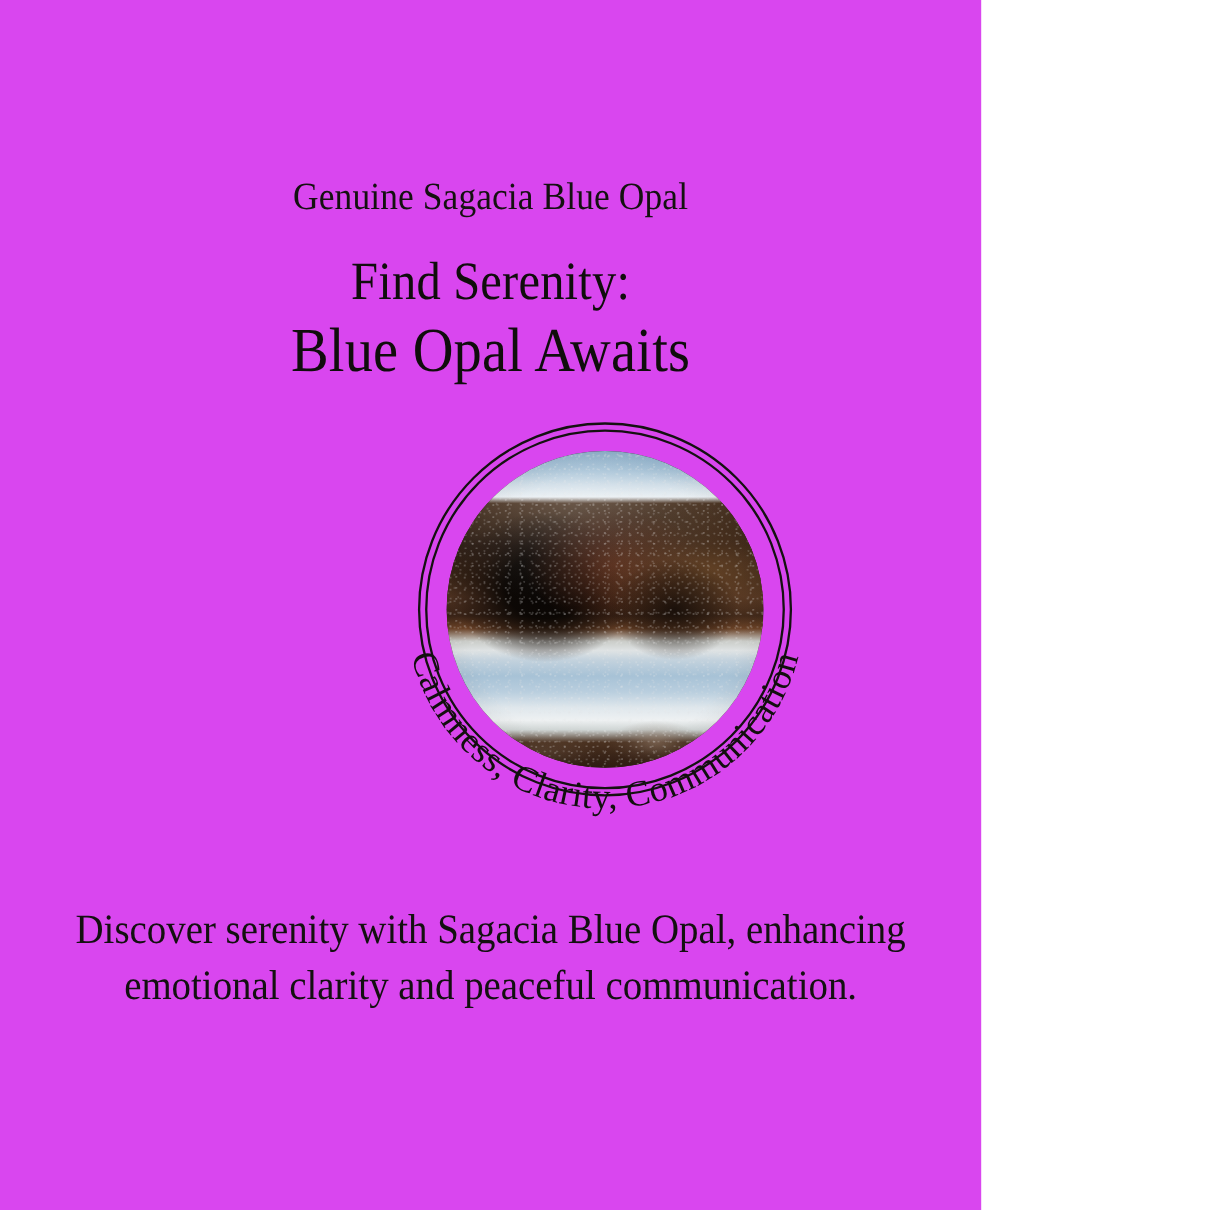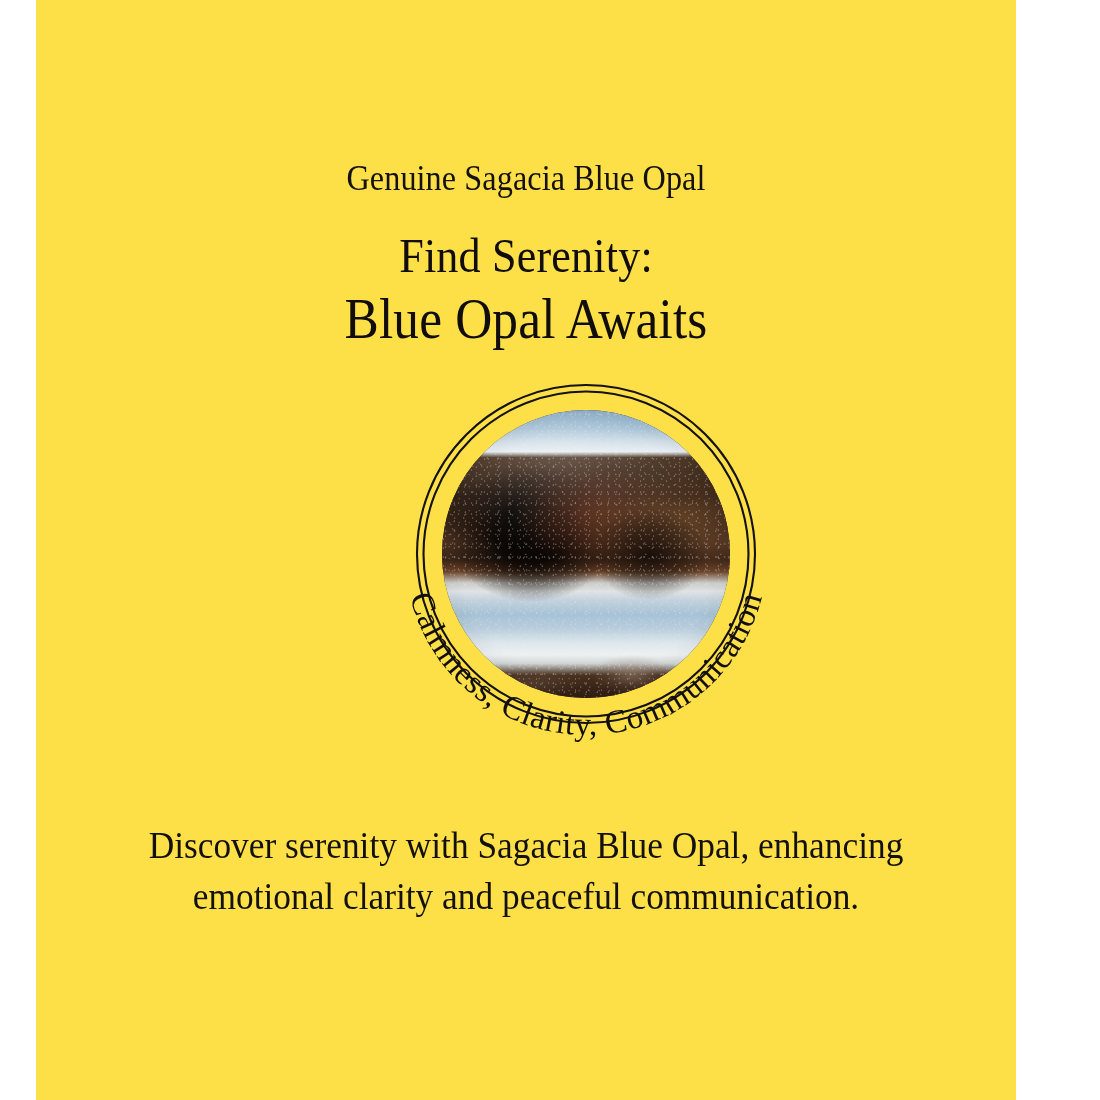--- a/index.html
+++ b/index.html
@@ -12,24 +12,23 @@
     width: 1100px;
     height: 1100px;
     overflow: hidden;
     font-family: "Liberation Serif", "DejaVu Serif", serif;
     color: #100d0c;
     -webkit-font-smoothing: antialiased;
   }
 
   .page {
     position: relative;
-    width: 980px;
+    width: 892px;
     height: 1100px;
-    background: #fde047;
-    margin-left: 36px;
+    background: #d946ef;
   }
 
   
   .eyebrow {
     position: absolute;
     left: 0;
     right: 0;
     top: 160px;
     text-align: center;
     font-size: 35px;

